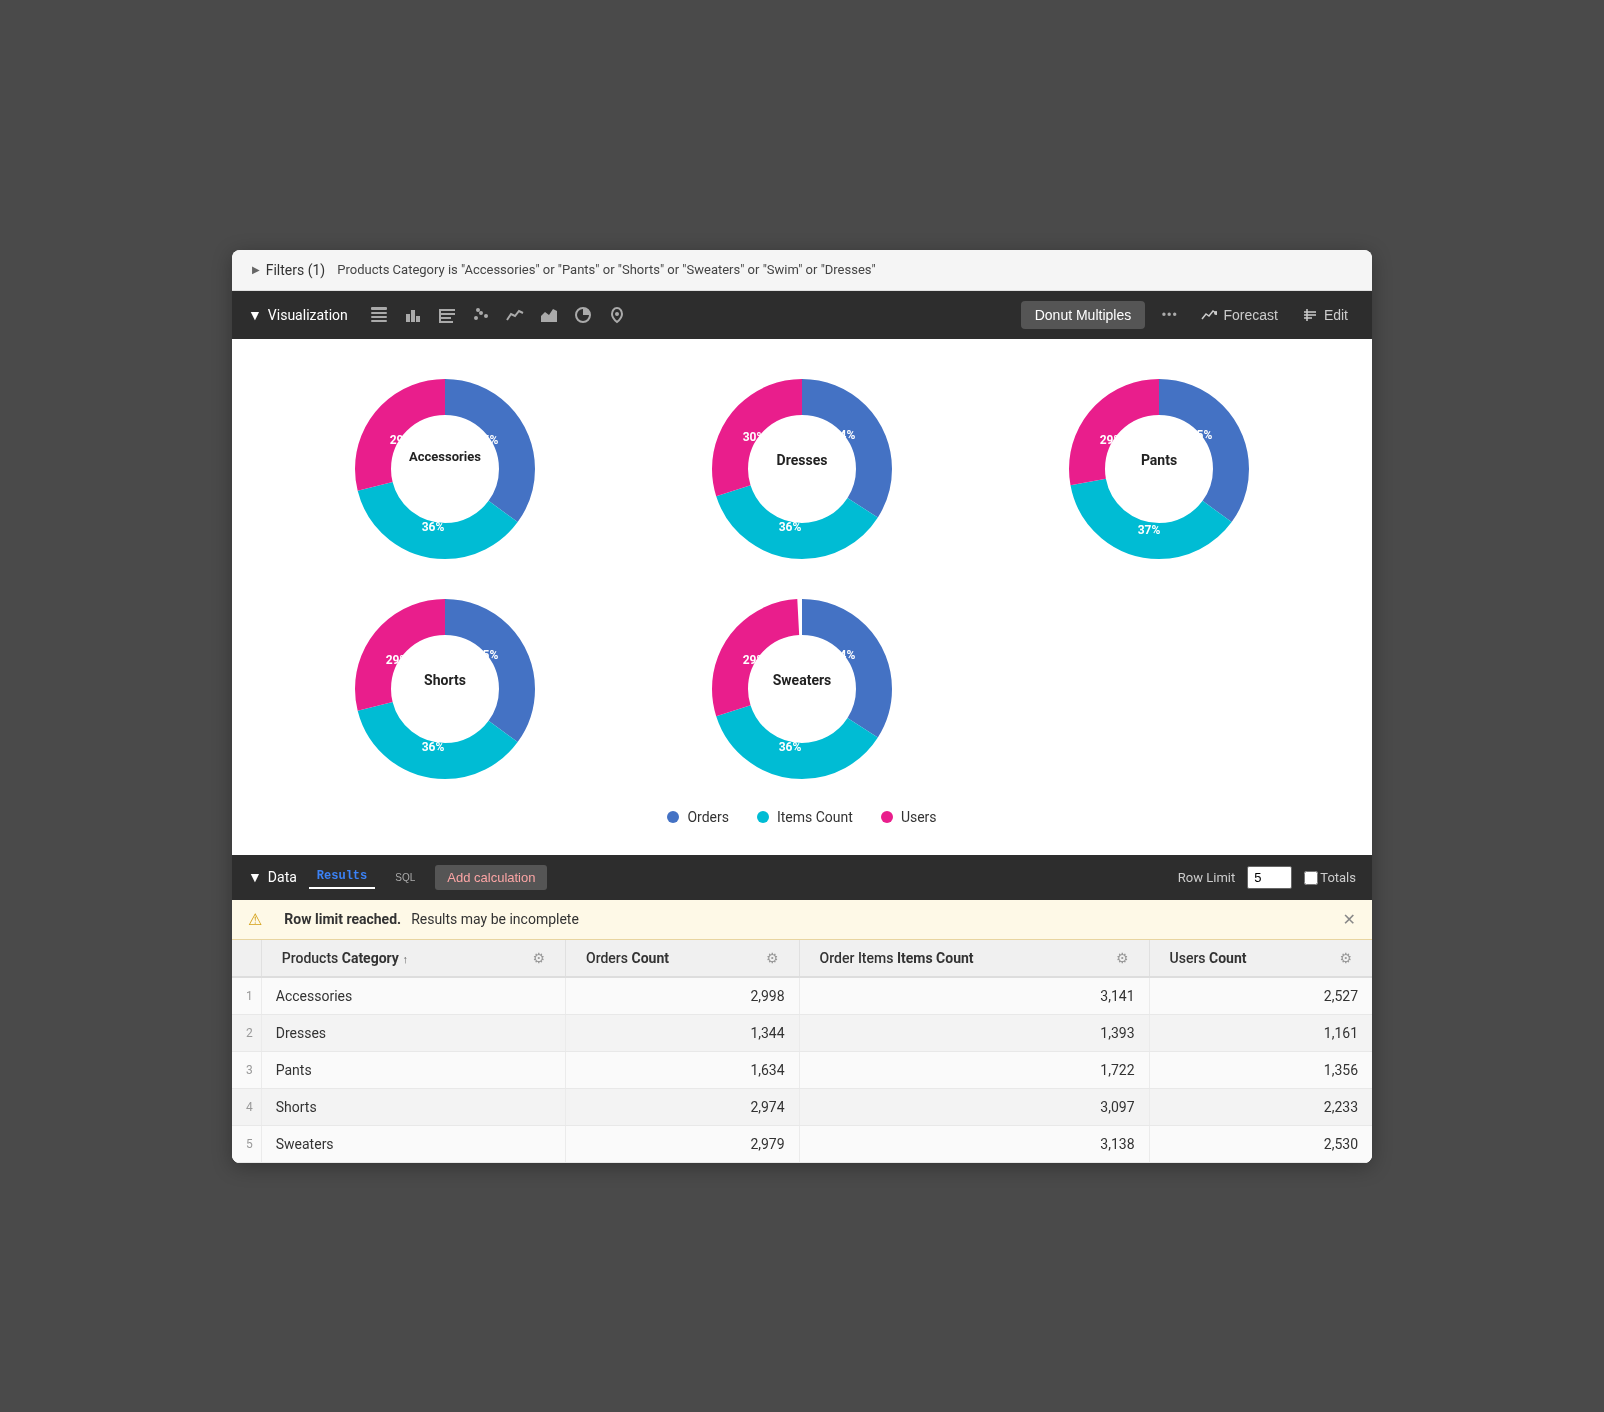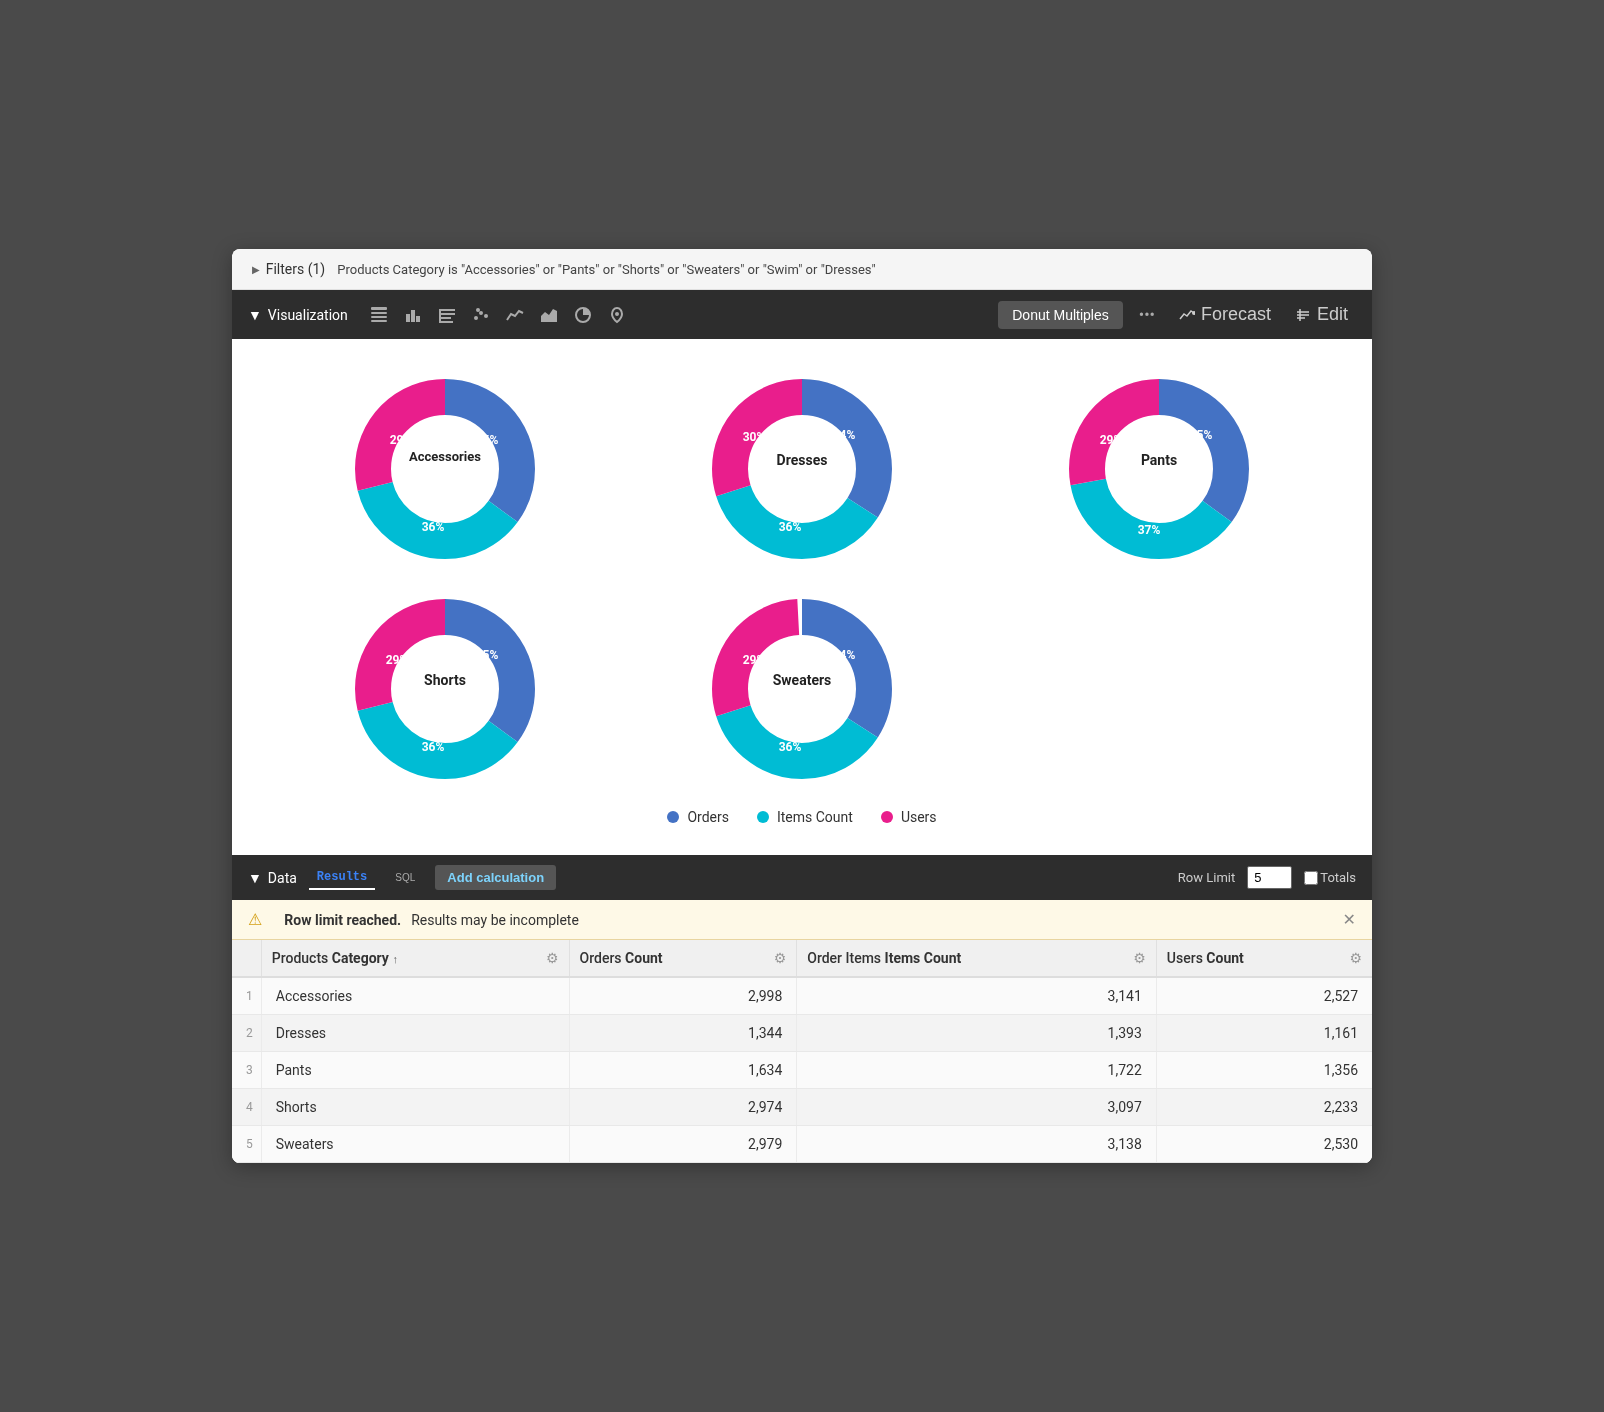--- a/index.html
+++ b/index.html
@@ -89,21 +89,21 @@
       color: #aaa;
       font-size: 16px;
       cursor: pointer;
       padding: 0 8px;
     }
     .viz-action-btn {
       background: none;
       border: none;
       color: #ccc;
       cursor: pointer;
-      font-size: 18px;
+      font-size: 14px;
       display: flex;
       align-items: center;
       gap: 6px;
       padding: 4px 8px;
     }
     
     .chart-area {
       padding: 30px 40px 20px;
       background: #fff;
     }
@@ -176,26 +176,25 @@
       background: none;
       border: none;
       color: #aaa;
       font-size: 10px;
       cursor: pointer;
       padding: 4px 8px;
     }
     .data-add-btn {
       background: #555;
       border: none;
-      color: #7dd3fc;
+      color: #fca5a5;
       font-size: 13px;
       cursor: pointer;
       padding: 5px 12px;
       border-radius: 3px;
-      font-weight: bold;
     }
     .data-spacer { flex: 1; }
     .row-limit-label {
       color: #ccc;
       font-size: 13px;
     }
     .row-limit-input {
       width: 45px;
       padding: 3px 6px;
       border: 1px solid #666;
@@ -231,21 +230,21 @@
     .warning-spacer { flex: 1; }
     .warning-close { cursor: pointer; color: #888; font-size: 16px; }
     
     .data-table {
       width: 100%;
       border-collapse: collapse;
       font-size: 14px;
     }
     .data-table th {
       background: #f0f0f0;
-      padding: 10px 10px;
+      padding: 10px 20px;
       text-align: left;
       font-weight: 500;
       color: #333;
       border-bottom: 2px solid #ddd;
       border-right: 1px solid #e0e0e0;
     }
     .data-table th:last-child { border-right: none; }
     .data-table th.num { text-align: right; }
     .data-table td {
       padding: 10px 14px;

